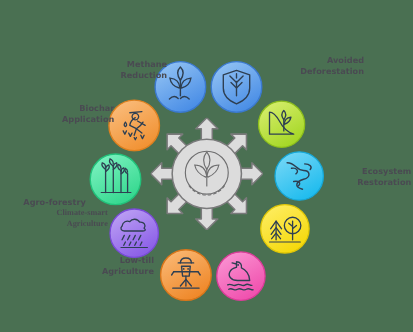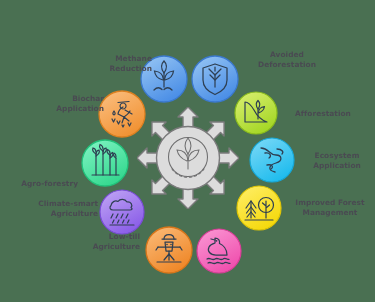--- a/index.html
+++ b/index.html
@@ -16,21 +16,21 @@
   .hub svg { display:block; }
 
   
   .node { position:absolute; border-radius:50%; display:flex;
           align-items:center; justify-content:center; }
   .node svg { display:block; }
 
   
   .label { position:absolute; color:#4a4a52; font-size:7.4px;
            line-height:1.32; font-weight:700; letter-spacing:.05px; }
-  .label.r { text-align:center; }
+  .label.r { text-align:right; }
   .label.l { text-align:right; }
 </style>
 </head>
 <body>
 
 <div id="stage">
 
   <div class="hub">
     <svg width="102" height="102" viewBox="0 0 102 102">
       <g fill="#dcdcdc" stroke="#7a7a7b" stroke-width="1.4" stroke-linejoin="round">
@@ -123,62 +123,59 @@
         </defs>
       <circle cx="22" cy="22" r="21" fill="url(#g3)" stroke="#8cbd1c" stroke-width="1.2"></circle>
       <g fill="none" stroke="#2e3f52" stroke-width="1.2" stroke-linecap="round" stroke-linejoin="round">
         <path d="M11,11 L11,31 L33,31 C27,29 23,25 20,19 C17,14 14,11 11,11 Z"></path>
         <path d="M24,28 L24,17"></path>
         <path d="M24,18 C21.5,14.5 21.5,12 24,9.5 C26.5,12 26.5,14.5 24,18 Z"></path>
         <path d="M24.5,22 C27.5,21 30,18.5 30.5,15.5 C27,16 24.5,18.5 24.5,22 Z"></path>
       </g>
     </svg>
   </div>
-  <div class="label r" style="left:283px;top:109px;width:80px;white-space:pre-line;">Afforestation</div>
 
   <div class="node" style="left:249px;top:137px;width:46px;height:46px;">
     <svg width="46" height="46" viewBox="0 0 46 46">
       <defs>
           <linearGradient id="g4" x1="0" y1="0" x2="0.6" y2="1">
         <stop offset="0" stop-color="#7fdaf7"></stop>
             <stop offset="1" stop-color="#1fbcee"></stop>
           </linearGradient>
         </defs>
       <circle cx="23" cy="23" r="22" fill="url(#g4)" stroke="#16a8d8" stroke-width="1.2"></circle>
       <g fill="none" stroke="#2e3f52" stroke-width="1.3" stroke-linecap="round">
         <path d="M12,11 C20,11 20,18 27,18 C33,18 34,24 27,26 C20,28 18,33 26,35"></path>
         <path d="M16,16 C21,15 23,19 20,21"></path>
         <path d="M18,28 C23,27 25,30 22,32"></path>
         <path d="M28,12 C33,12 35,15 33,17"></path>
       </g>
     </svg>
   </div>
   <div class="label r" style="left:300px;top:151px;width:74px;white-space:pre-line;">Ecosystem
-Application</div>
+Restoration</div>
 
   <div class="node" style="left:236px;top:185px;width:46px;height:46px;">
     <svg width="46" height="46" viewBox="0 0 46 46">
       <defs>
           <linearGradient id="g5" x1="0" y1="0" x2="0.6" y2="1">
         <stop offset="0" stop-color="#ffef6a"></stop>
             <stop offset="1" stop-color="#f5d90d"></stop>
           </linearGradient>
         </defs>
       <circle cx="23" cy="23" r="22" fill="url(#g5)" stroke="#e0c606" stroke-width="1.2"></circle>
       <g fill="none" stroke="#2e3f52" stroke-width="1.2" stroke-linecap="round" stroke-linejoin="round">
         <path d="M15,33 L15,16"></path>
         <path d="M15,16 L10,23 M15,16 L20,23 M15,22 L10.5,28 M15,22 L19.5,28 M15,27 L11,32 M15,27 L19,32"></path>
         <circle cx="30" cy="20" r="7.5"></circle>
         <path d="M30,33 L30,16 M30,21 L26.5,18 M30,23 L33.5,20"></path>
         <path d="M9,35 L37,35" stroke-width="1.1"></path>
       </g>
     </svg>
   </div>
-  <div class="label r" style="left:284px;top:198px;width:92px;white-space:pre-line;">Improved Forest
-Management</div>
 
   <div class="node" style="left:196px;top:228px;width:46px;height:46px;">
     <svg width="46" height="46" viewBox="0 0 46 46">
       <defs>
           <linearGradient id="g6" x1="0" y1="0" x2="0.6" y2="1">
         <stop offset="0" stop-color="#fb9bd6"></stop>
             <stop offset="1" stop-color="#f050ae"></stop>
           </linearGradient>
         </defs>
       <circle cx="23" cy="23" r="22" fill="url(#g6)" stroke="#dc3c99" stroke-width="1.2"></circle>
@@ -228,21 +225,21 @@
         </defs>
       <circle cx="23" cy="23" r="22" fill="url(#g8)" stroke="#7a4bd8" stroke-width="1.2"></circle>
       <g fill="none" stroke="#2e3f52" stroke-width="1.2" stroke-linecap="round" stroke-linejoin="round">
         <path d="M14,21 C11,21 10,18.5 12,16.5 C12.5,13 16,11 19,12.5 C21,9.5 26,9.5 28,13 C32,12.5 34,16 32,18.5 C34,20 33,21 31,21 Z"></path>
         <path d="M14,25 L12,29 M19,25 L17,29 M24,25 L22,29 M29,25 L27,29"></path>
         <path d="M15,31 L13.5,34 M20,31 L18.5,34 M25,31 L23.5,34 M30,31 L28.5,34"></path>
         <path d="M11,36 L35,36" stroke-width="1.1"></path>
       </g>
     </svg>
   </div>
-  <div class="label l" style="left:22px;top:199px;width:76px;white-space:pre-line;">Climate-smart
+  <div class="label l" style="left:22px;top:188px;width:76px;white-space:pre-line;font-family:Liberation Serif, serif;">Climate-smart
 Agriculture</div>
 
   <div class="node" style="left:81px;top:139px;width:48px;height:48px;">
     <svg width="48" height="48" viewBox="0 0 48 48">
       <defs>
           <linearGradient id="g9" x1="0" y1="0" x2="0.6" y2="1">
         <stop offset="0" stop-color="#84f5c6"></stop>
             <stop offset="1" stop-color="#35d88f"></stop>
           </linearGradient>
         </defs>

